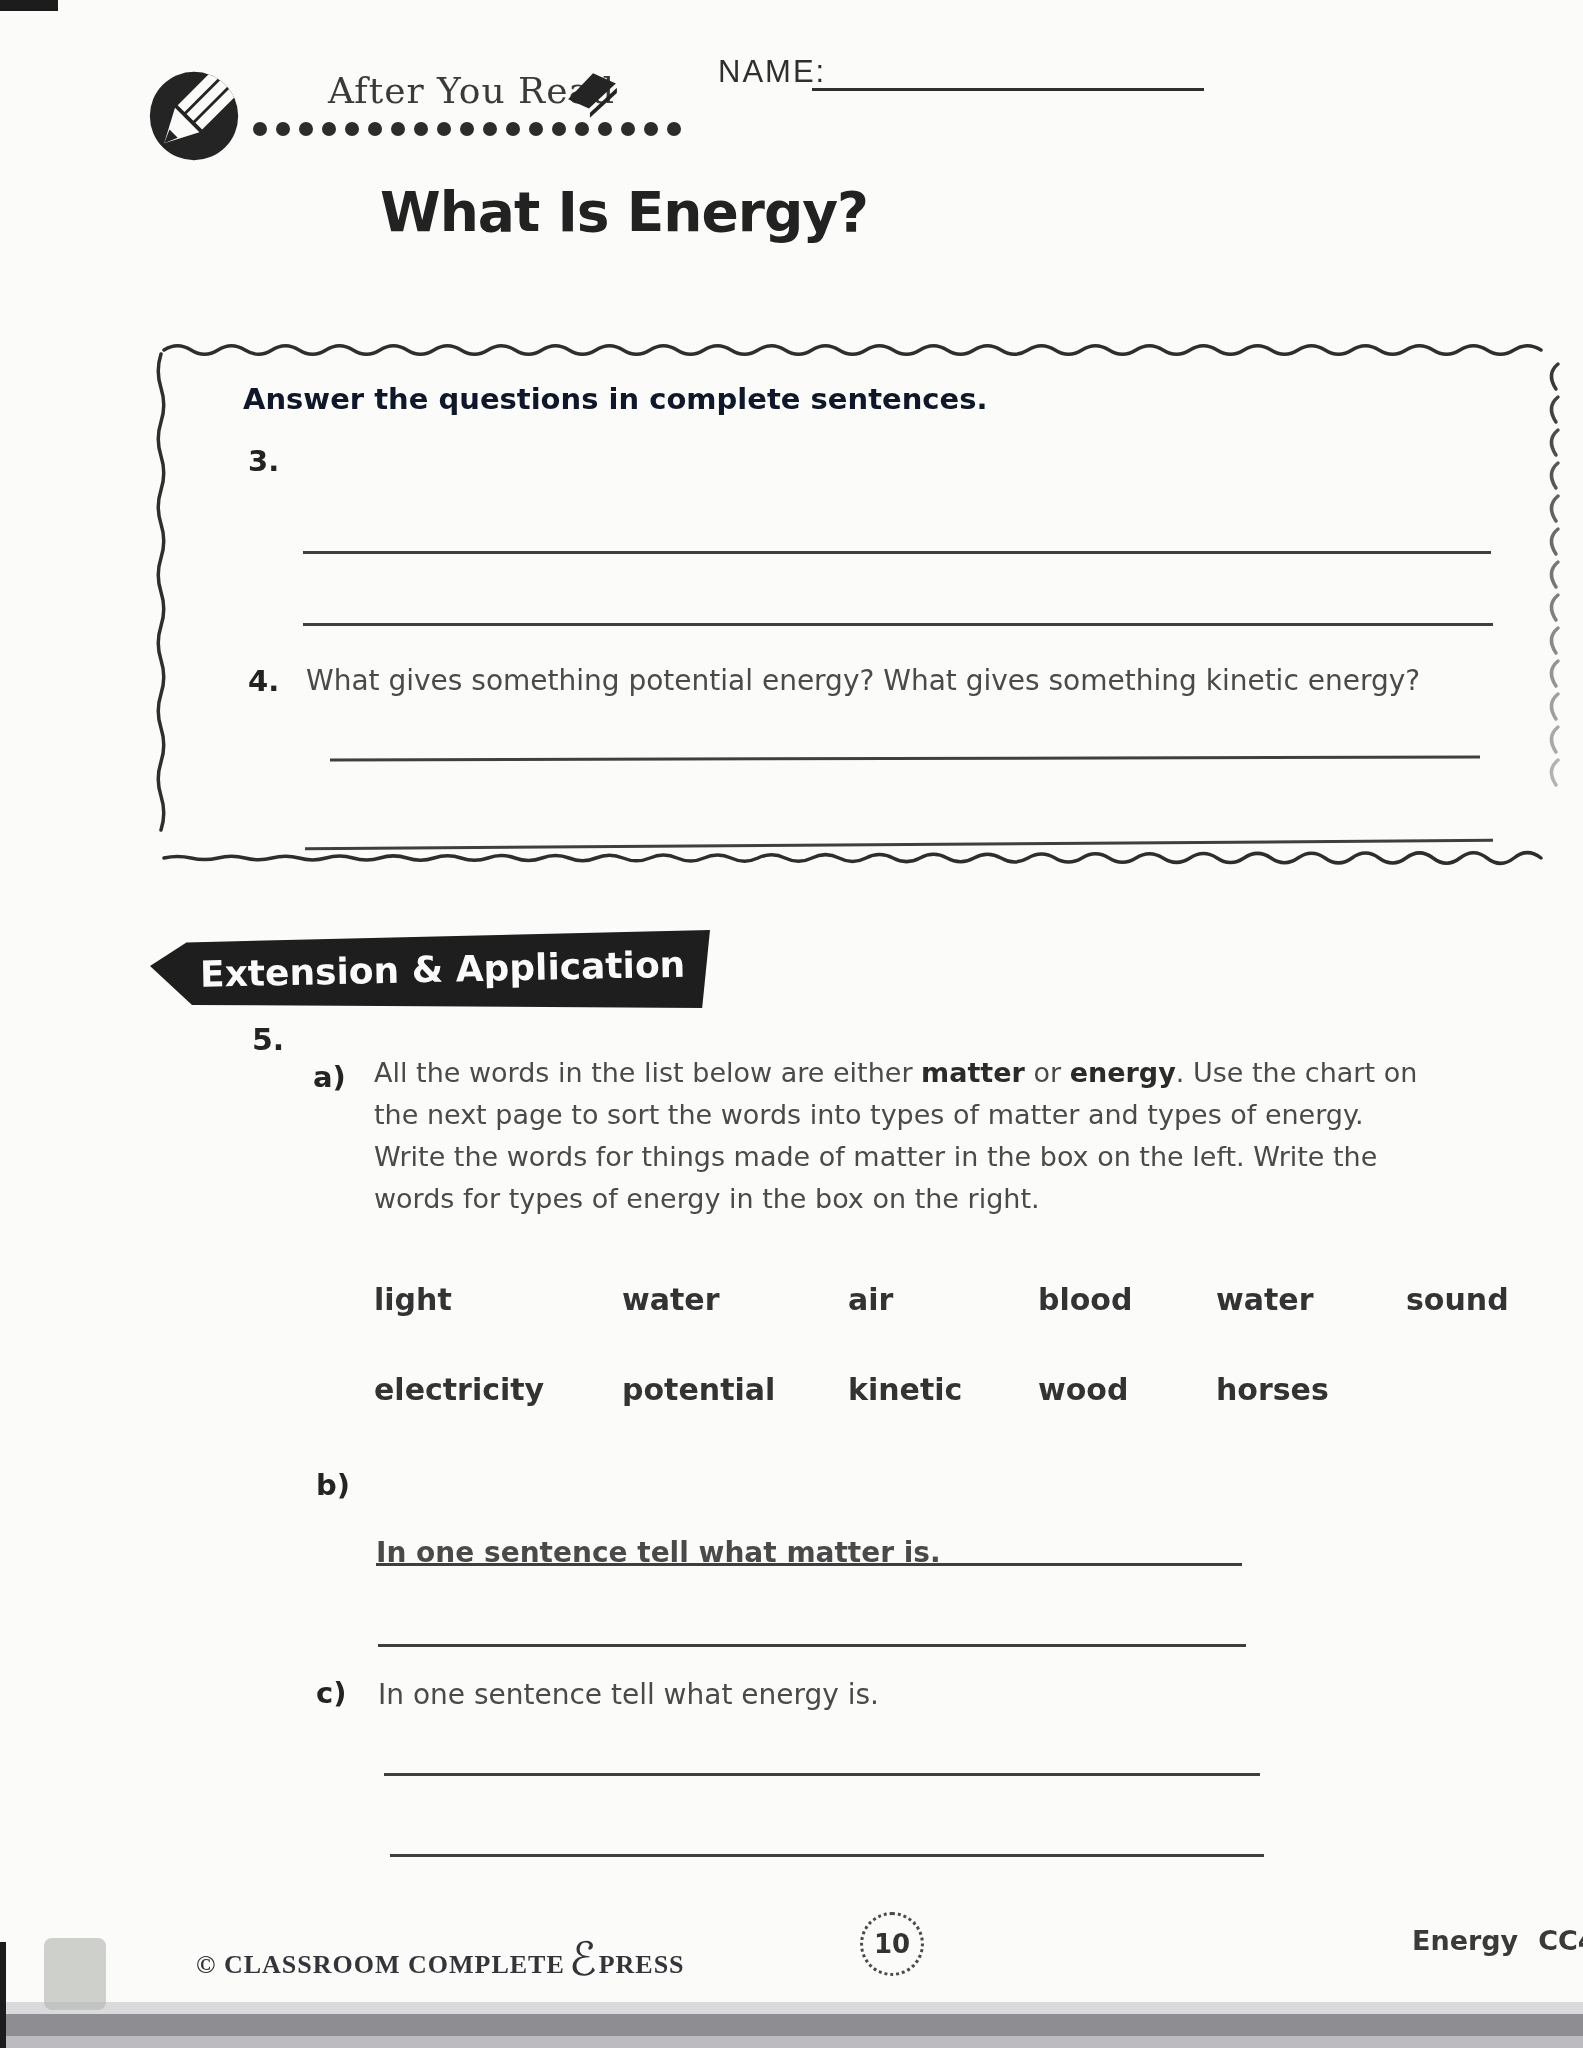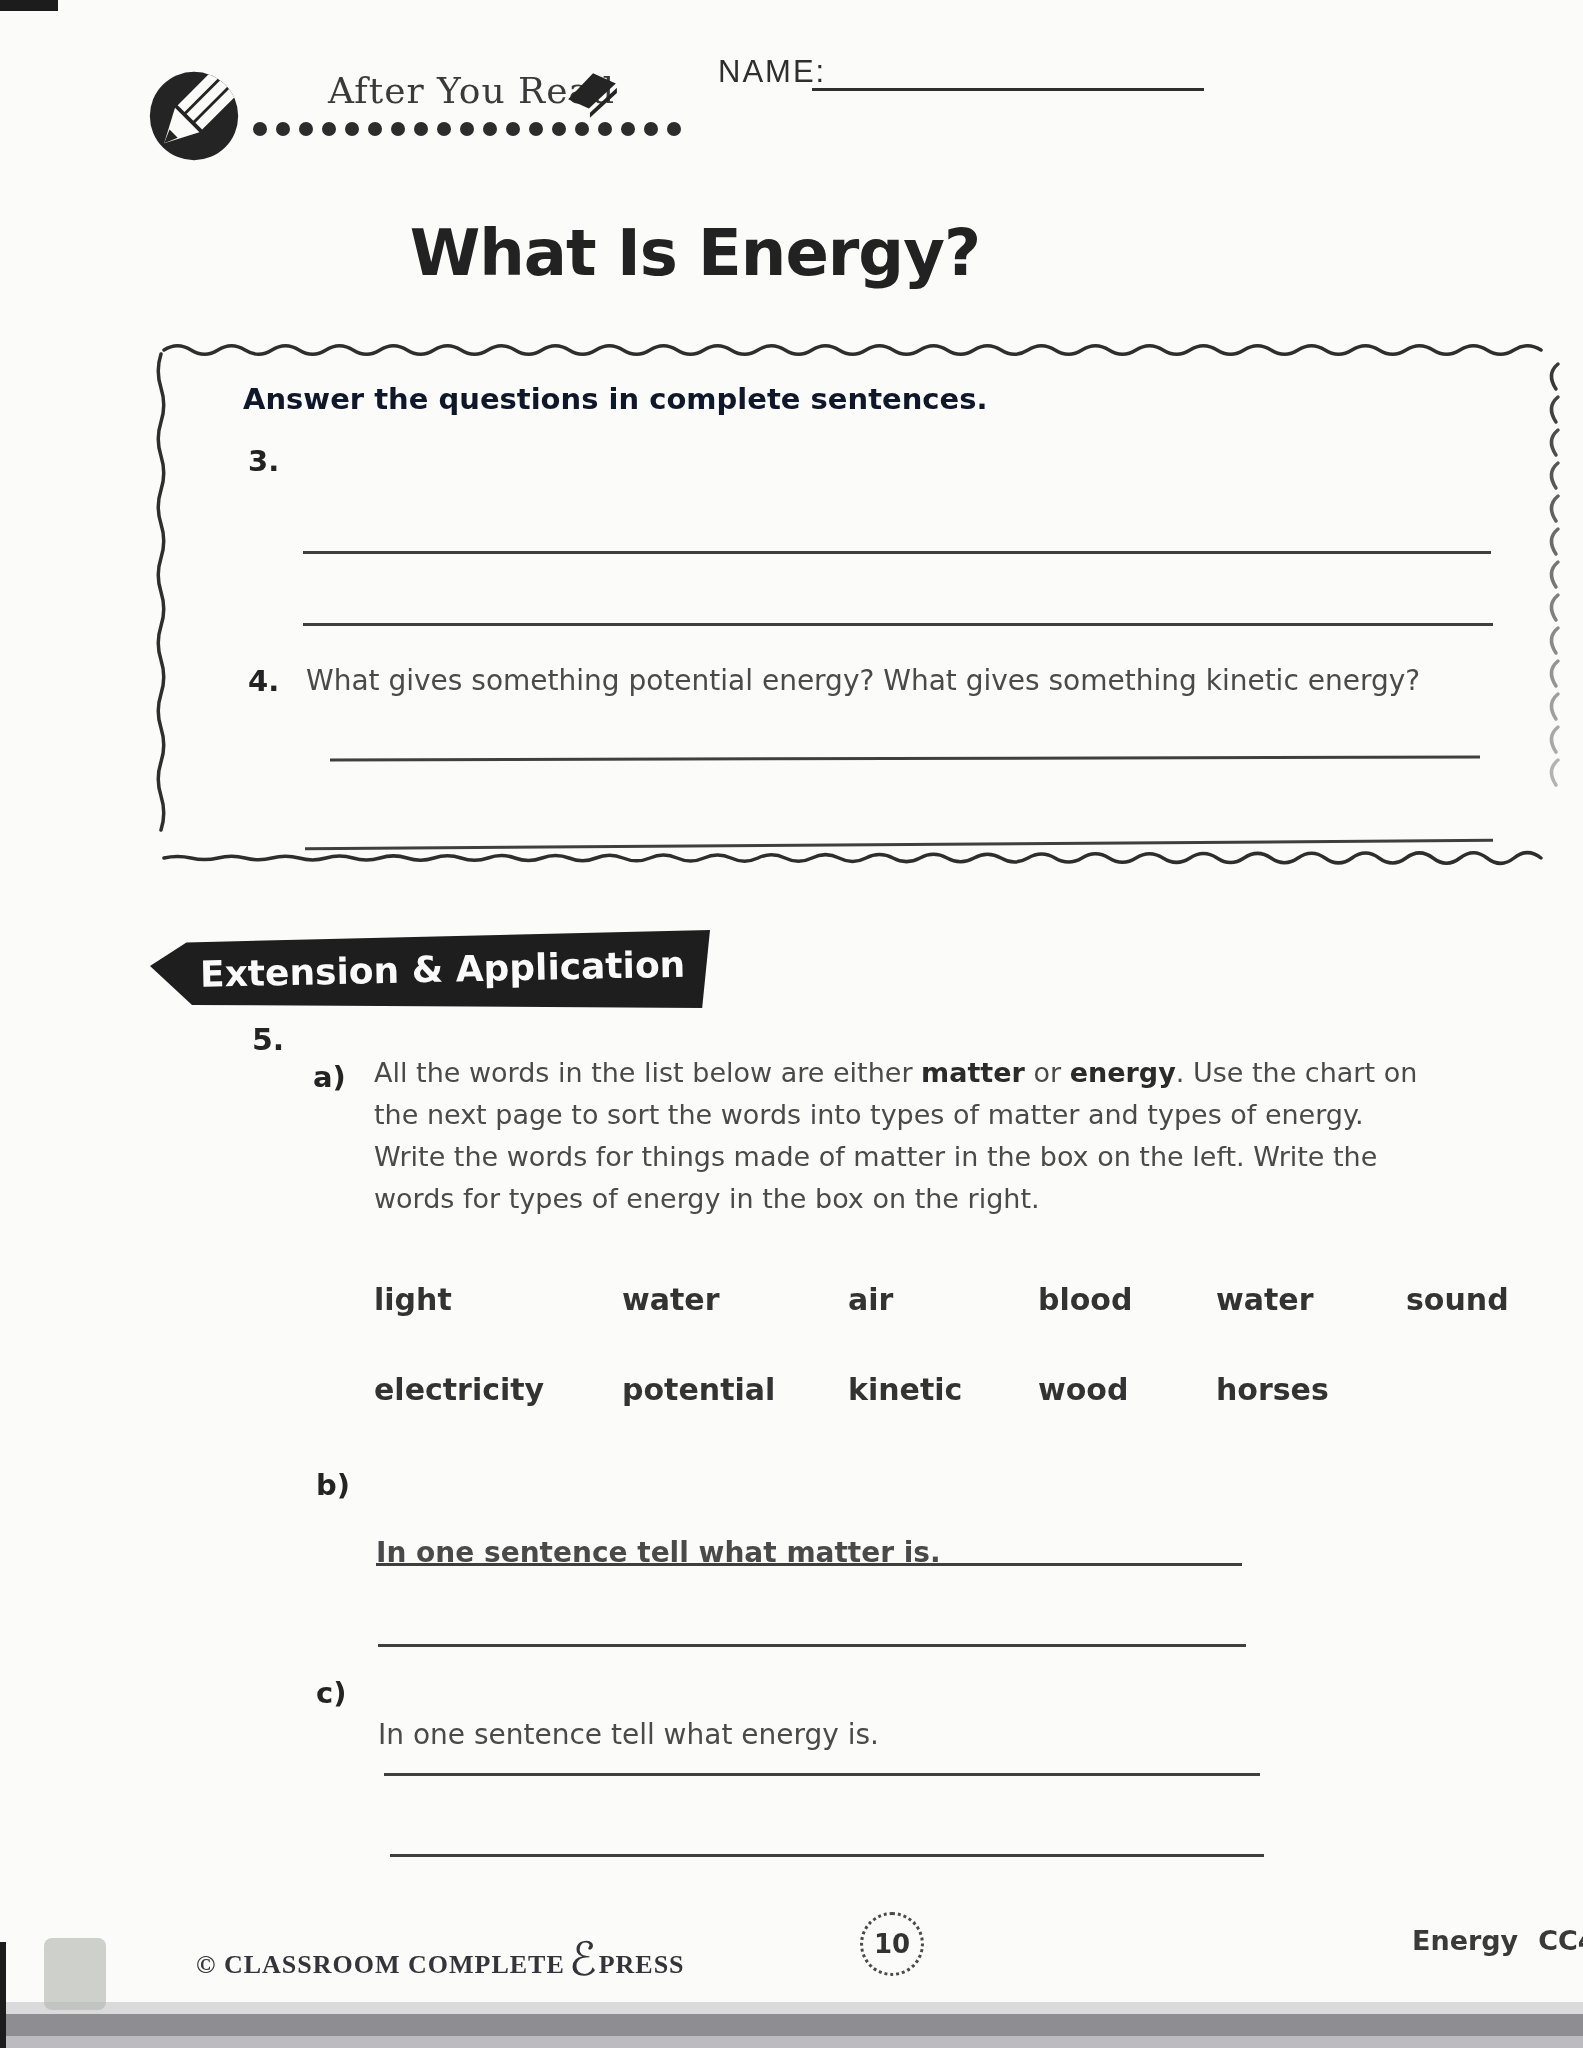--- a/index.html
+++ b/index.html
@@ -11,21 +11,21 @@
   .abs{position:absolute;}
 
   
   .ayr-text{font-family:"DejaVu Serif",serif;font-size:36px;color:#3a3a3a;letter-spacing:1px;}
   .dots{display:flex;gap:9px;}
   .dot{width:14px;height:14px;border-radius:50%;background:#2c2c2c;display:inline-block;}
   .name-label{font-family:"Liberation Sans",sans-serif;font-size:31px;color:#2f2f2f;letter-spacing:2px;}
   .name-line{border-top:3px solid #2f2f2f;height:0;}
 
   
-  .title{font-size:64px;font-weight:bold;letter-spacing:-1px;text-align:right;color:#222;margin-top:36px;}
+  .title{font-size:55px;font-weight:bold;letter-spacing:-1px;text-align:left;color:#222;}
 
   
   .box-svg path{fill:none;stroke:#2e2e2e;stroke-width:3.5;stroke-linecap:round;}
   .box-heading{font-size:29px;font-weight:bold;color:#0f172a;}
   .q-num{font-size:29px;font-weight:bold;color:#232323;}
   .q-text{font-size:28px;color:#4a4a4a;white-space:nowrap;}
   .ans-line{border-top:3px solid #3f3f3f;height:0;}
 
   
   .banner{background:#1e1e1e;display:flex;align-items:center;justify-content:center;
@@ -170,21 +170,21 @@
     <span>wood</span>
     <span>horses</span>
   </div>
 
   <div class="abs sub-label" style="left:316px;top:1468px;">b)</div>
   <div class="abs sub-text" style="left:376px;top:1536px;font-weight:bold;">In one sentence tell what matter is.</div>
   <div class="abs ans-line" style="left:376px;top:1563px;width:866px;"></div>
   <div class="abs ans-line" style="left:378px;top:1644px;width:868px;"></div>
 
   <div class="abs sub-label" style="left:316px;top:1676px;">c)</div>
-  <div class="abs sub-text" style="left:378px;top:1678px;margin-top:40px;">In one sentence tell what energy is.</div>
+  <div class="abs sub-text" style="left:378px;top:1678px;">In one sentence tell what energy is.</div>
   <div class="abs ans-line" style="left:384px;top:1773px;width:876px;"></div>
   <div class="abs ans-line" style="left:390px;top:1854px;width:874px;"></div>
 
   <div class="abs copyright" style="left:196px;top:1926px;">
     <span>© CLASSROOM COMPLETE</span>
     <span class="logo-glyph">ℰ</span>
     <span>PRESS</span>
   </div>
 
   <div class="abs page-circle" style="left:860px;top:1912px;">

